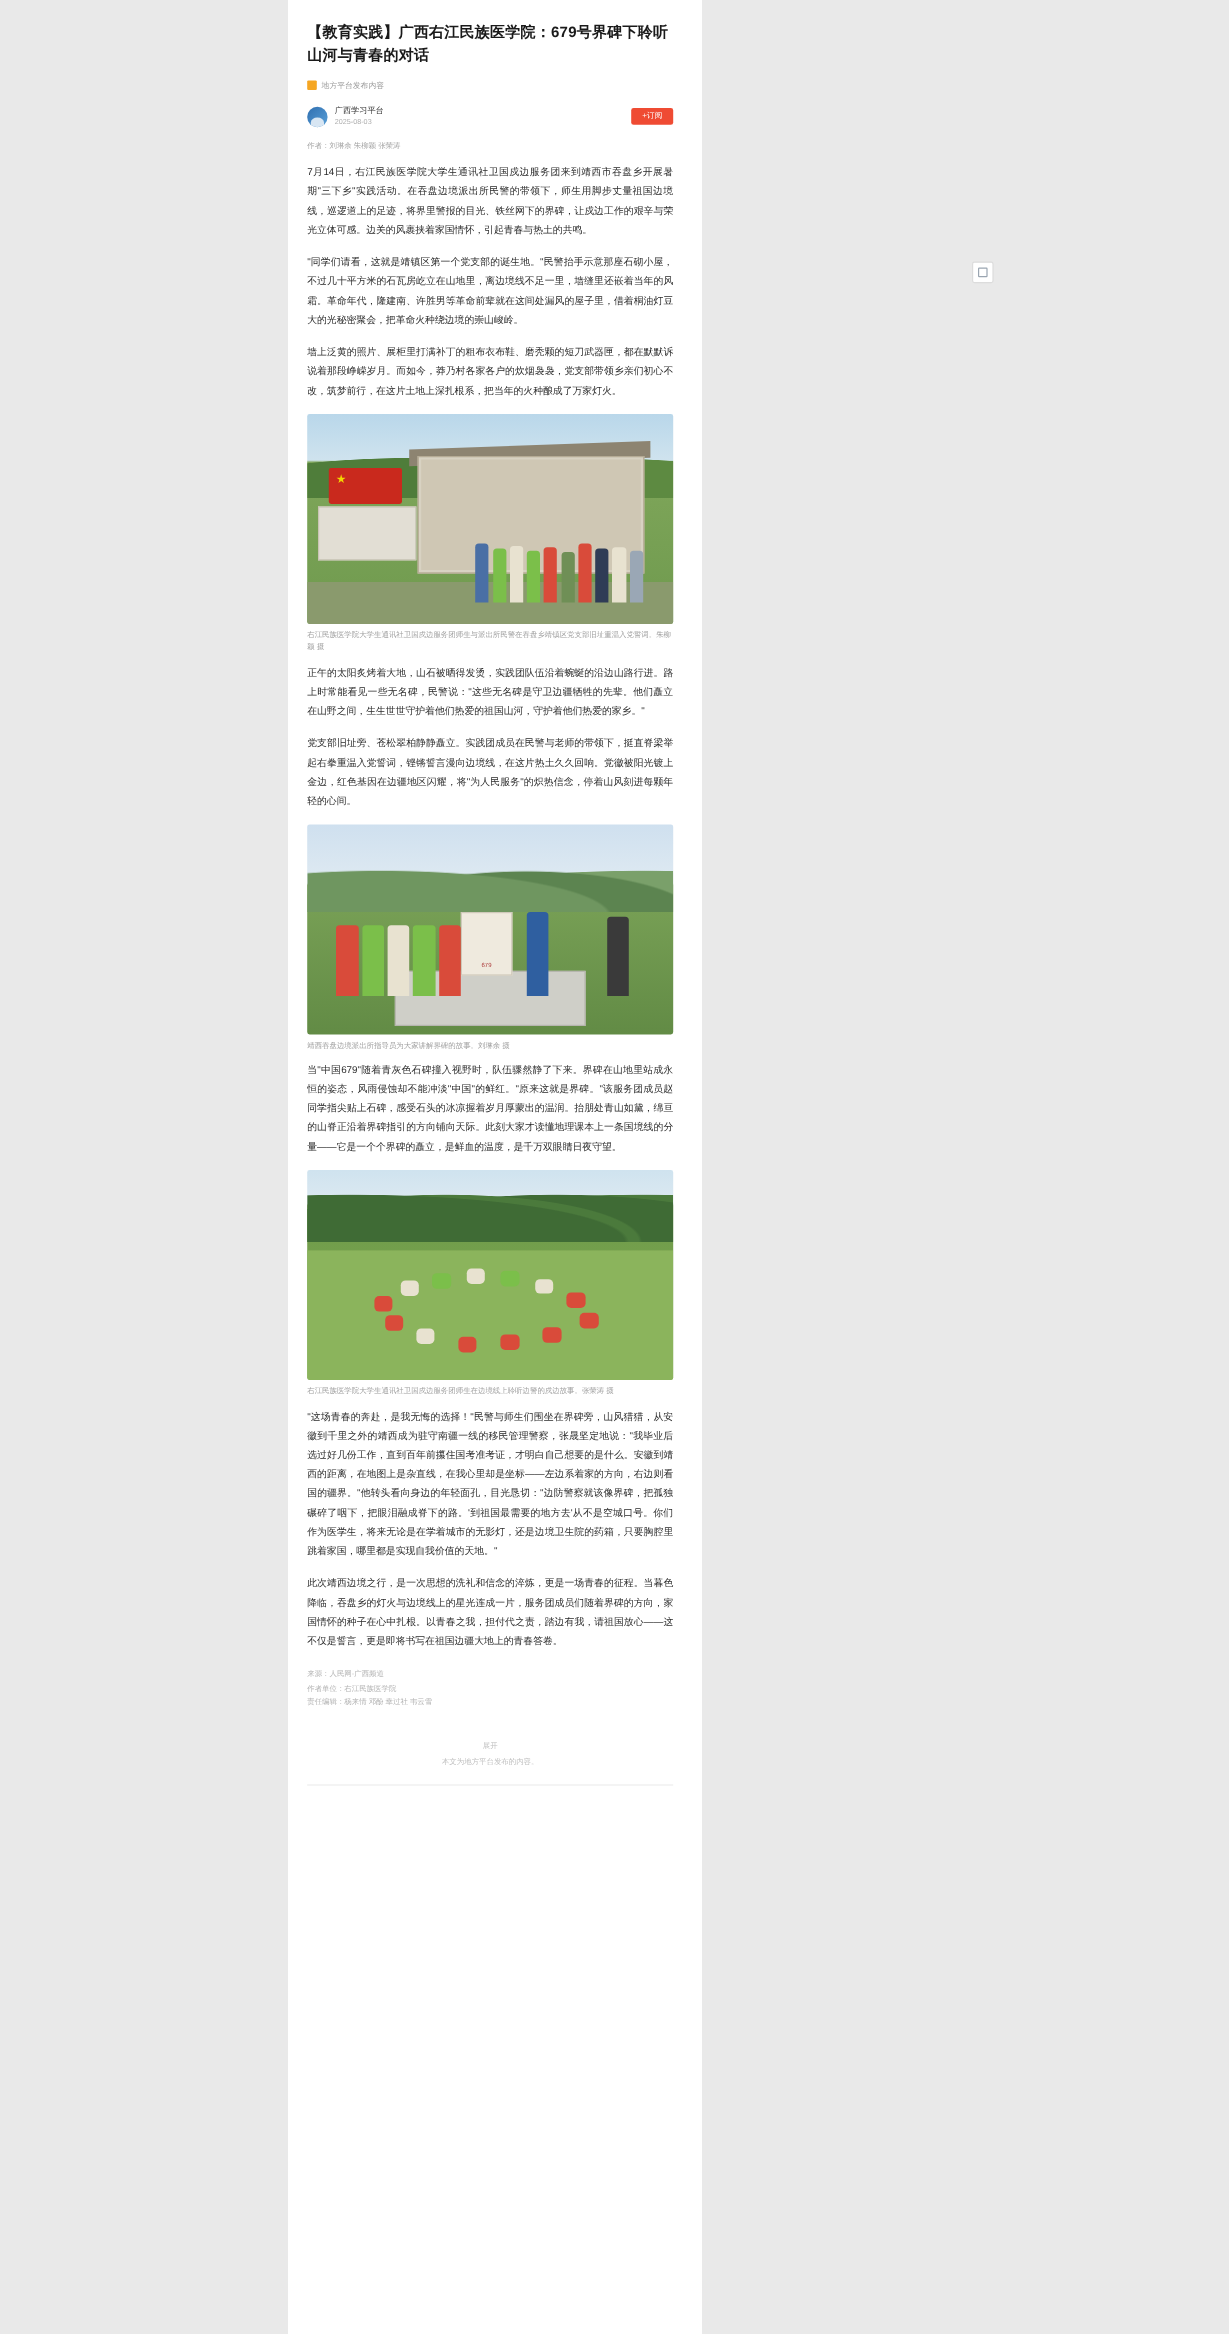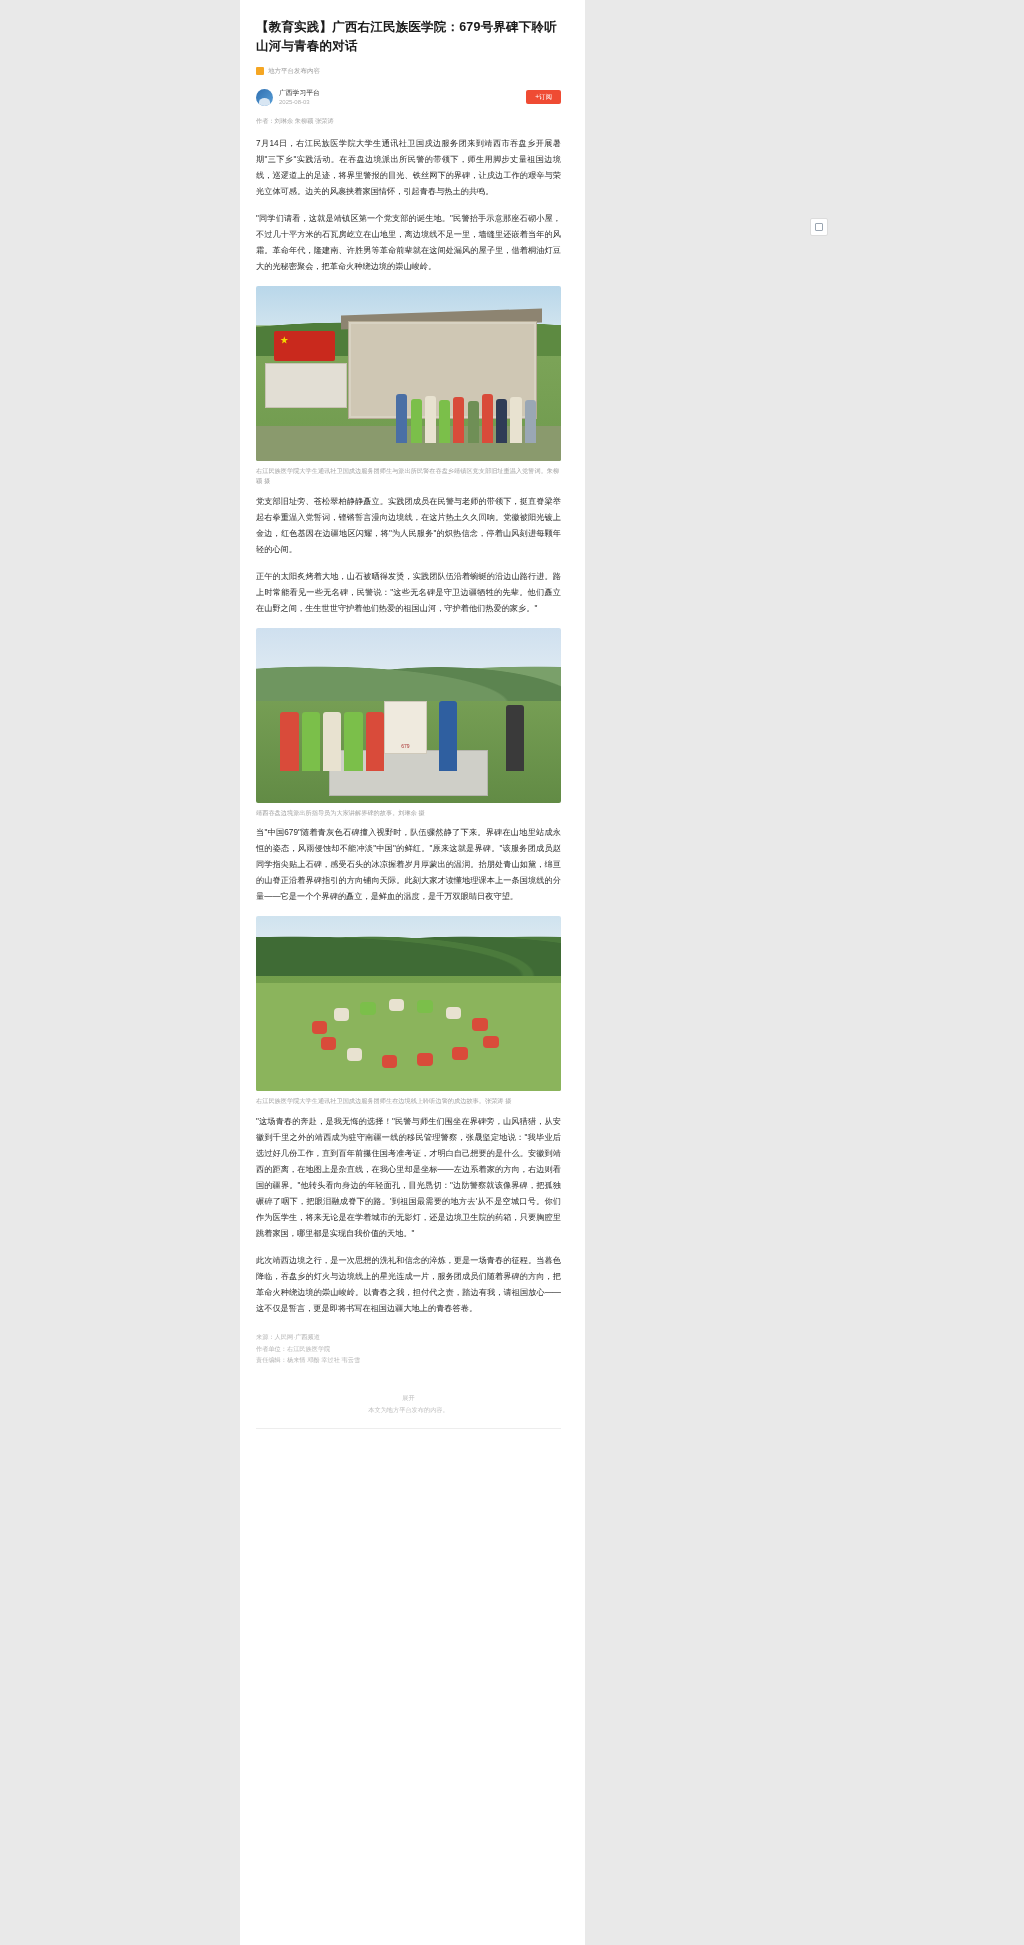--- a/index.html
+++ b/index.html
@@ -229,20 +229,21 @@
           <div class="author-name">广西学习平台</div>
           <div class="author-date">2025-08-03</div>
         </div>
         <button class="subscribe-btn">+订阅</button>
       </div>
 
       <div class="byline">作者：刘琳余 朱柳颖 张荣涛</div>
 
       <p class="body">7月14日，右江民族医学院大学生通讯社卫国戍边服务团来到靖西市吞盘乡开展暑期"三下乡"实践活动。在吞盘边境派出所民警的带领下，师生用脚步丈量祖国边境线，巡逻道上的足迹，将界里警报的目光、铁丝网下的界碑，让戍边工作的艰辛与荣光立体可感。边关的风裹挟着家国情怀，引起青春与热土的共鸣。</p>
       <p class="body">"同学们请看，这就是靖镇区第一个党支部的诞生地。"民警抬手示意那座石砌小屋，不过几十平方米的石瓦房屹立在山地里，离边境线不足一里，墙缝里还嵌着当年的风霜。革命年代，隆建南、许胜男等革命前辈就在这间处漏风的屋子里，借着桐油灯豆大的光秘密聚会，把革命火种绕边境的崇山峻岭。</p>
+      <p class="body">墙上泛黄的照片、展柜里打满补丁的粗布衣布鞋、磨秃颗的短刀武器匣，都在默默诉说着那段峥嵘岁月。而如今，莽乃村各家各户的炊烟袅袅，党支部带领乡亲们初心不改，筑梦前行，在这片土地上深扎根系，把当年的火种酿成了万家灯火。</p>
 
       <div class="figure">
         <div class="photo scene1">
           <div class="hill"></div>
           <div class="roof"></div>
           <div class="wall"></div>
           <div class="monument"></div>
           <div class="flag"></div>
           <div class="ground"></div>
           <div class="people">
@@ -254,22 +255,22 @@
             <div class="p" style="left:45%;background:#6f8f56;height:60%;"></div>
             <div class="p" style="left:54%;background:#d94b3a;height:70%;"></div>
             <div class="p" style="left:63%;background:#2f3c56;height:64%;"></div>
             <div class="p" style="left:72%;background:#e8e2d0;height:66%;"></div>
             <div class="p" style="left:81%;background:#9aa7b5;height:62%;"></div>
           </div>
         </div>
         <div class="caption">右江民族医学院大学生通讯社卫国戍边服务团师生与派出所民警在吞盘乡靖镇区党支部旧址重温入党誓词。朱柳颖 摄</div>
       </div>
 
+      <p class="body">正午的太阳炙烤着大地，山石被晒得发烫，实践团队伍沿着蜿蜒的沿边山路行进。路上时常能看见一些无名碑，民警说："这些无名碑是守卫边疆牺牲的先辈。他们矗立在山野之间，生生世世守护着他们热爱的祖国山河，守护着他们热爱的家乡。"</p>
       <p class="body">党支部旧址旁、苍松翠柏静静矗立。实践团成员在民警与老师的带领下，挺直脊梁举起右拳重温入党誓词，铿锵誓言漫向边境线，在这片热土久久回响。党徽被阳光镀上金边，红色基因在边疆地区闪耀，将"为人民服务"的炽热信念，停着山风刻进每颗年轻的心间。</p>
-      <p class="body">正午的太阳炙烤着大地，山石被晒得发烫，实践团队伍沿着蜿蜒的沿边山路行进。路上时常能看见一些无名碑，民警说："这些无名碑是守卫边疆牺牲的先辈。他们矗立在山野之间，生生世世守护着他们热爱的祖国山河，守护着他们热爱的家乡。"</p>
 
       <div class="figure">
         <div class="photo scene2">
           <div class="mtn"></div>
           <div class="platform"></div>
           <div class="stele"></div>
           <div class="p" style="left:8%;background:#d94b3a;"></div>
           <div class="p" style="left:15%;background:#7bbf4a;"></div>
           <div class="p" style="left:22%;background:#e8e2d0;"></div>
           <div class="p" style="left:29%;background:#7bbf4a;"></div>
@@ -299,21 +300,21 @@
             <div class="s" style="left:54%;top:70%;background:#d94b3a;"></div>
             <div class="s" style="left:38%;top:72%;background:#d94b3a;"></div>
             <div class="s" style="left:22%;top:64%;background:#e8e2d0;"></div>
             <div class="s" style="left:10%;top:50%;background:#d94b3a;"></div>
           </div>
         </div>
         <div class="caption">右江民族医学院大学生通讯社卫国戍边服务团师生在边境线上聆听边警的戍边故事。张荣涛 摄</div>
       </div>
 
       <p class="body">"这场青春的奔赴，是我无悔的选择！"民警与师生们围坐在界碑旁，山风猎猎，从安徽到千里之外的靖西成为驻守南疆一线的移民管理警察，张晟坚定地说："我毕业后选过好几份工作，直到百年前攥住国考准考证，才明白自己想要的是什么。安徽到靖西的距离，在地图上是杂直线，在我心里却是坐标——左边系着家的方向，右边则看国的疆界。"他转头看向身边的年轻面孔，目光恳切："边防警察就该像界碑，把孤独碾碎了咽下，把眼泪融成脊下的路。'到祖国最需要的地方去'从不是空城口号。你们作为医学生，将来无论是在学着城市的无影灯，还是边境卫生院的药箱，只要胸腔里跳着家国，哪里都是实现自我价值的天地。"</p>
-      <p class="body">此次靖西边境之行，是一次思想的洗礼和信念的淬炼，更是一场青春的征程。当暮色降临，吞盘乡的灯火与边境线上的星光连成一片，服务团成员们随着界碑的方向，把革命火种绕边境的崇山峻岭。以青春之我，担付代之责，踏边有我，请祖国放心——这不仅是誓言，更是即将书写在祖国边疆大地上的青春答卷。</p>
+      <p class="body">此次靖西边境之行，是一次思想的洗礼和信念的淬炼，更是一场青春的征程。当暮色降临，吞盘乡的灯火与边境线上的星光连成一片，服务团成员们随着界碑的方向，家国情怀的种子在心中扎根。以青春之我，担付代之责，踏边有我，请祖国放心——这不仅是誓言，更是即将书写在祖国边疆大地上的青春答卷。</p>
 
       <div class="meta-block">
         <div>来源：人民网·广西频道</div>
         <div>作者单位：右江民族医学院</div>
         <div>责任编辑：杨来情 邓酚 幸过社 韦云雪</div>
       </div>
 
       <div class="footer-note">
         <div>展开</div>
         <div>本文为地方平台发布的内容。</div>

